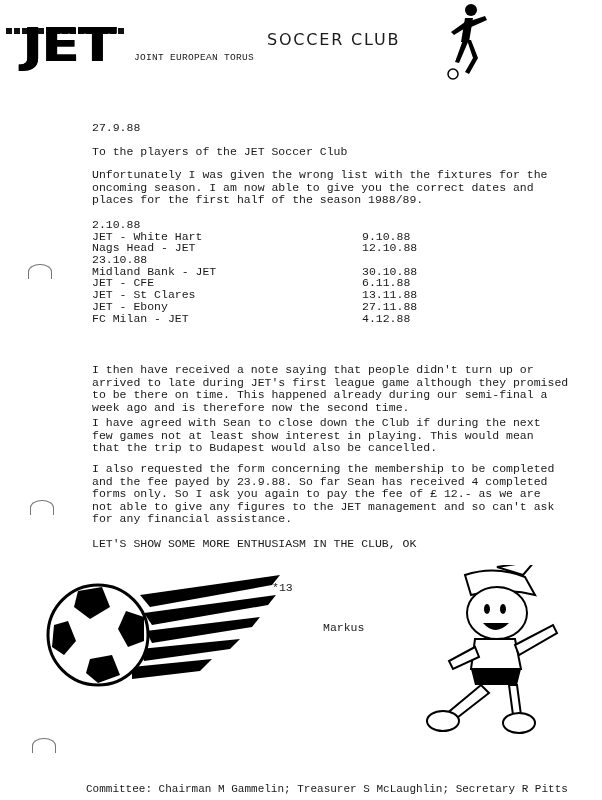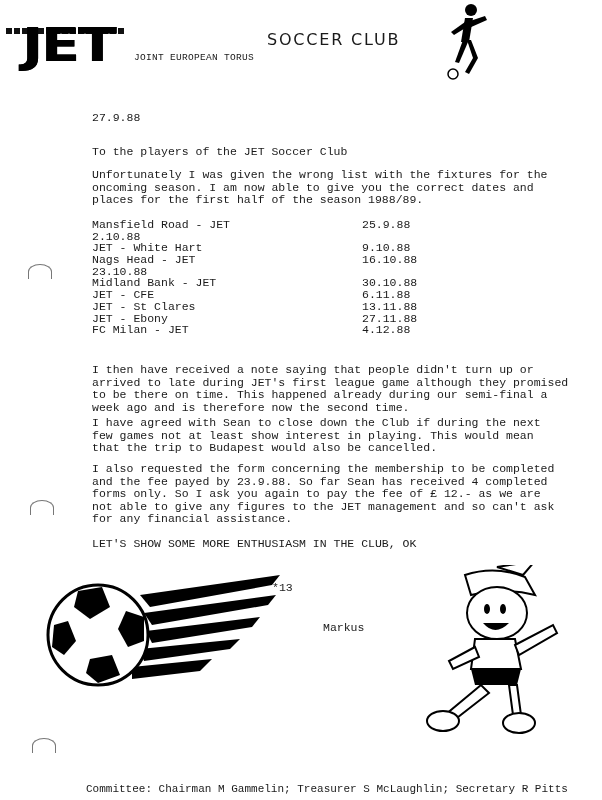--- a/index.html
+++ b/index.html
@@ -10,21 +10,21 @@
   .abs { position: absolute; }
   .letterhead-bar { left: 6px; top: 28px; width: 118px; height: 6px; background: repeating-linear-gradient(90deg,#111 0 6px,#fff 6px 8px); }
   .logo-jet {
     left: 22px; top: 22px; font-family: "DejaVu Sans", sans-serif; font-weight: bold; font-size: 46px;
     letter-spacing: -2px; color: #000; transform: scaleX(1.25); transform-origin: left top; line-height: 46px;
     text-shadow: 0 0 0 #000;
   }
   .org-name { left: 134px; top: 52px; font-family: Liberation Mono, monospace; font-size: 9.5px; letter-spacing: 0.3px; }
   .club-name { left: 267px; top: 30px; font-family: "DejaVu Sans", sans-serif; font-size: 16px; letter-spacing: 1.8px; }
   .text { font-size: 11.5px; line-height: 12.5px; white-space: pre; }
-  .date { left: 92px; top: 112px; }
+  .date { left: 92px; top: 122px; }
   .greeting { left: 92px; top: 146px; }
   .para1 { left: 92px; top: 169px; font-family: Liberation Mono, monospace; }
   .fixtures { left: 92px; top: 219px; width: 330px; }
   .fix-row { display: flex; height: 11.7px; font-size: 11.5px; line-height: 11.7px; }
   .fix-match { width: 270px; white-space: pre; }
   .fix-date { white-space: pre; }
   .para2 { left: 92px; top: 364px; }
   .para3 { left: 92px; top: 417px; }
   .para4 { left: 92px; top: 463px; }
   .closing { left: 92px; top: 538px; }
@@ -53,33 +53,29 @@
 </svg>
 
 <div class="abs text date">27.9.88</div>
 <div class="abs text greeting">To the players of the JET Soccer Club</div>
 <div class="abs text para1">Unfortunately I was given the wrong list with the fixtures for the
 oncoming season. I am now able to give you the correct dates and
 places for the first half of the season 1988/89.</div>
 
 <div class="abs fixtures">
   <div class="fix-row">
-      <span class="fix-match">Mansfield Road - JET</span>
-      <span class="fix-date">25.9.88</span>
-    </div>
-  <div class="fix-row">
       <span class="fix-date">2.10.88</span>
     </div>
   <div class="fix-row">
       <span class="fix-match">JET - White Hart</span>
       <span class="fix-date">9.10.88</span>
     </div>
   <div class="fix-row">
       <span class="fix-match">Nags Head - JET</span>
-      <span class="fix-date">16.10.88</span>
+      <span class="fix-date">12.10.88</span>
     </div>
   <div class="fix-row">
       <span class="fix-date">23.10.88</span>
     </div>
   <div class="fix-row">
       <span class="fix-match">Midland Bank - JET</span>
       <span class="fix-date">30.10.88</span>
     </div>
   <div class="fix-row">
       <span class="fix-match">JET - CFE</span>

